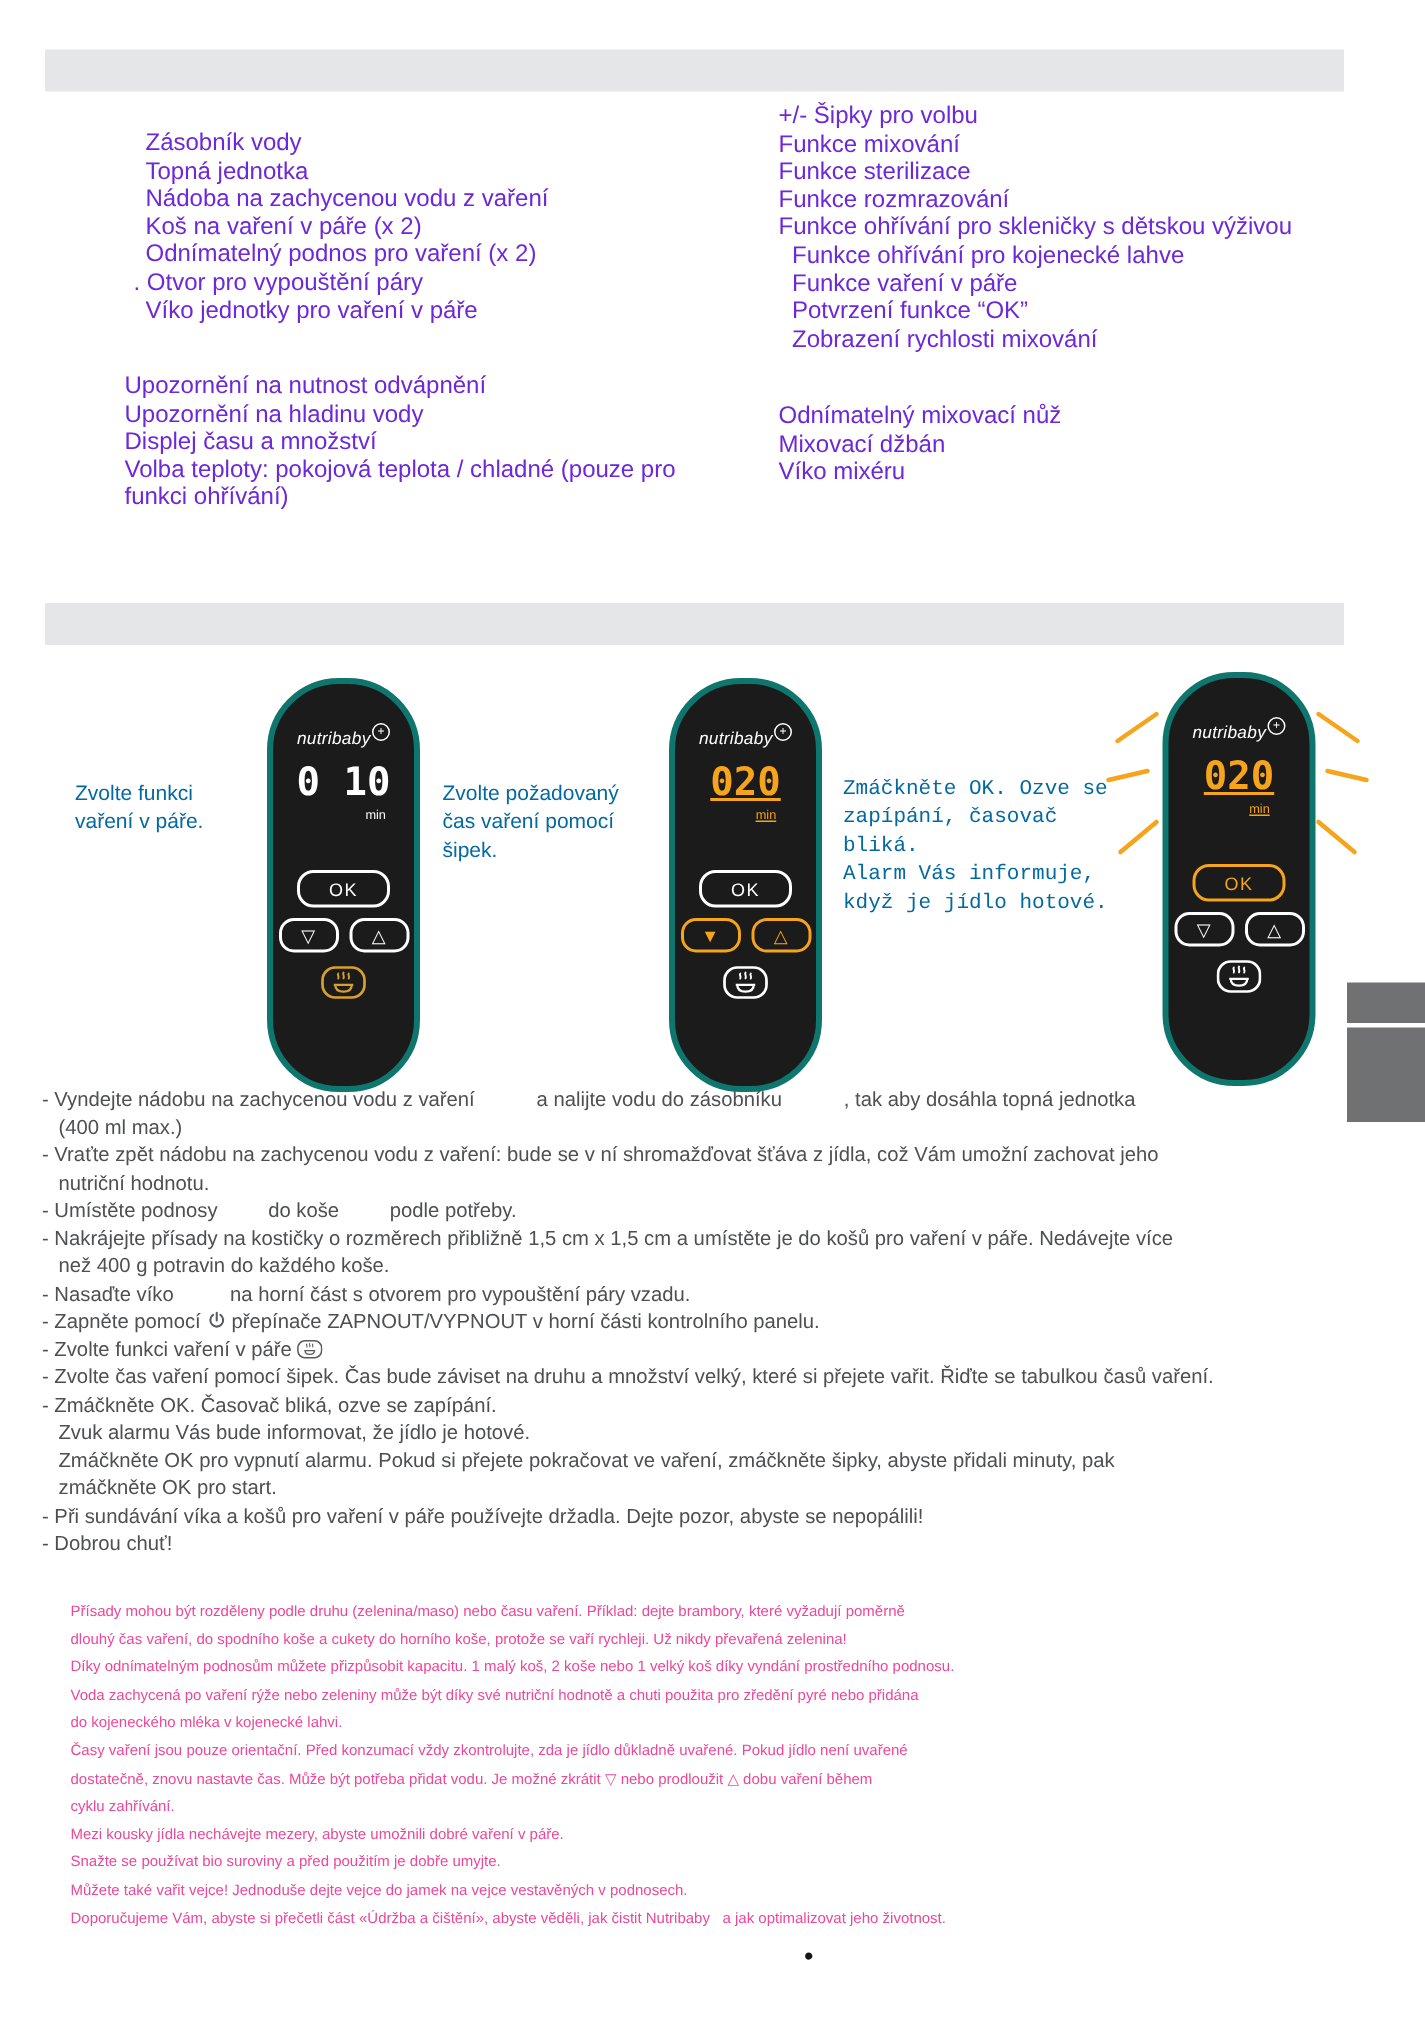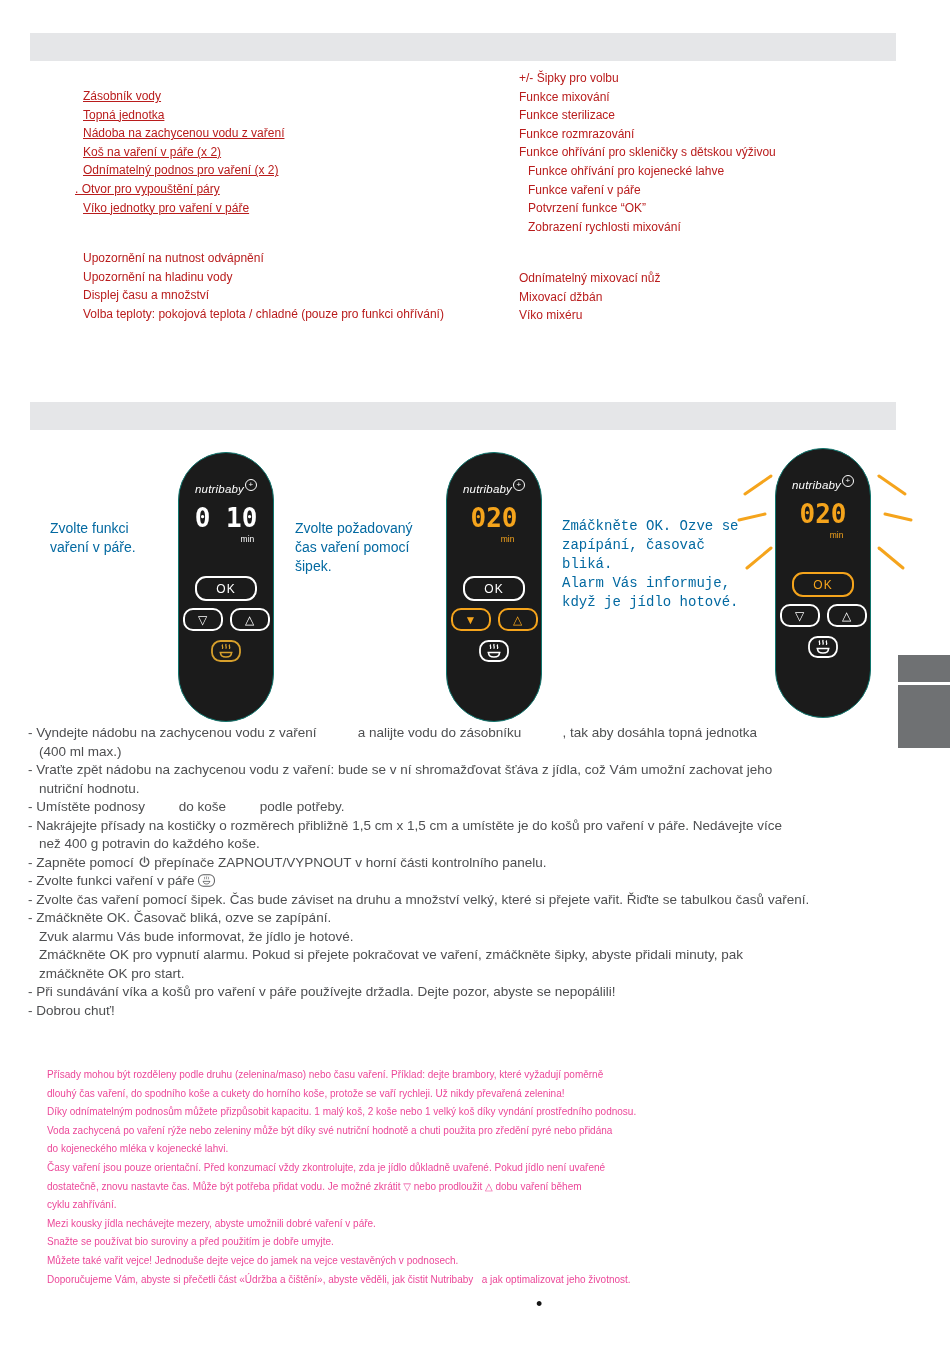--- a/index.html
+++ b/index.html
@@ -3,44 +3,44 @@
 <meta charset="utf-8">
 <style>
   html,body{margin:0;padding:0;background:#fff;}
   .page{position:relative;width:950px;height:1348px;background:#ffffff;
         font-family:"Liberation Sans",sans-serif;color:#515254;overflow:hidden;}
 
   .bar{position:absolute;left:30px;width:866px;height:28px;background:#E5E6E8;}
   .bar-top{top:33px;}
   .bar-mid{top:402px;}
 
-  .plist{position:absolute;font-size:12px;line-height:18.6px;color:#b91c1c;}
-  .lt{left:83px;top:87px;width:400px;text-decoration:underline;}
+  .plist{position:absolute;font-size:16px;line-height:18.6px;color:#6d28d9;}
+  .lt{left:97px;top:87px;width:400px;}
   .rt{left:519px;top:69px;width:395px;}
   .lb{left:83px;top:249px;width:400px;}
   .rb{left:519px;top:269px;width:395px;}
   .rt .ind{padding-left:9px;}
   .lt .hang{margin-left:-8px;}
 
   .caption{position:absolute;font-size:14px;line-height:19px;color:#0369a1;white-space:pre-line;}
   .c1{left:50px;top:519px;width:150px;}
   .c2{left:295px;top:519px;width:180px;}
   .c3{left:562px;top:517px;width:195px;font-family:Liberation Mono, monospace;}
 
   .device{position:absolute;width:94px;height:268px;background:#1B1B1B;border-radius:48px;
-          border:1px solid #0f766e;display:flex;flex-direction:column;align-items:center;}
+          border:4px solid #0f766e;display:flex;flex-direction:column;align-items:center;}
   .d1{left:178px;top:452px;}
   .d2{left:446px;top:452px;}
   .d3{left:775px;top:448px;}
   .brand{margin-top:26px;color:#fff;font-size:11.5px;font-style:italic;letter-spacing:.2px;white-space:nowrap;}
   .plus{display:inline-block;width:10px;height:10px;border:1px solid #fff;border-radius:50%;
         font-size:8px;line-height:9px;text-align:center;vertical-align:6px;margin-left:1px;font-style:normal;}
   .screen{margin-top:8px;text-align:center;}
   .d1 .screen{color:#ffffff;}
-  .d2 .screen,.d3 .screen{color:#F5A41C;}
+  .d2 .screen,.d3 .screen{color:#F5A41C;text-decoration:underline;}
   .disp{font-family:"DejaVu Sans Mono",monospace;font-weight:bold;font-size:26px;line-height:30px;}
   .unit{font-size:8.5px;text-align:right;padding-right:3px;margin-top:1px;}
   .okbtn{margin-top:32px;width:58px;height:21px;border-radius:11px;border:2px solid #fff;color:#fff;
          font-size:12px;display:flex;align-items:center;justify-content:center;letter-spacing:1px;}
   .d3 .okbtn{border-color:#F5A41C;color:#F5A41C;}
   .arrows{margin-top:7px;display:flex;gap:7px;}
   .arr{width:36px;height:19px;border-radius:10px;border:2px solid #fff;color:#fff;font-size:12px;
        display:flex;align-items:center;justify-content:center;}
   .d2 .arr{border-color:#F5A41C;color:#F5A41C;}
   .steam{margin-top:9px;color:#fff;}
@@ -195,20 +195,21 @@
   </div>
 
   <div class="steps">
     <div class="step">- Vyndejte nádobu na zachycenou vodu z vaření           a nalijte vodu do zásobníku           , tak aby dosáhla topná jednotka
 (400 ml max.)</div>
     <div class="step">- Vraťte zpět nádobu na zachycenou vodu z vaření: bude se v ní shromažďovat šťáva z jídla, což Vám umožní zachovat jeho
 nutriční hodnotu.</div>
     <div class="step">- Umístěte podnosy         do koše         podle potřeby.</div>
     <div class="step">- Nakrájejte přísady na kostičky o rozměrech přibližně 1,5 cm x 1,5 cm a umístěte je do košů pro vaření v páře. Nedávejte více
 než 400 g potravin do každého koše.</div>
+    <div class="step">- Nasaďte víko          na horní část s otvorem pro vypouštění páry vzadu.</div>
     <div class="step"><span>- Zapněte pomocí </span><svg class="inline-ico" width="13" height="13" viewBox="0 0 14 14">
           <path d="M7 1.2v5.6" stroke="#5a5b5d" stroke-width="1.5" stroke-linecap="round" fill="none"></path>
           <path d="M4.4 2.8a4.6 4.6 0 1 0 5.2 0" stroke="#5a5b5d" stroke-width="1.5" stroke-linecap="round" fill="none"></path>
         </svg><span> přepínače ZAPNOUT/VYPNOUT v horní části kontrolního panelu.</span></div>
     <div class="step"><span>- Zvolte funkci vaření v páře </span><svg class="inline-ico" width="17" height="13" viewBox="0 0 30 22">
           <rect x="1" y="1" width="28" height="20" rx="8.5" fill="none" stroke="#5a5b5d" stroke-width="1.8"></rect>
           <path d="M8.5 12.5h13M9.5 12.5c0 3.2 2.2 4.6 5.5 4.6s5.5-1.4 5.5-4.6" fill="none" stroke="#5a5b5d" stroke-width="1.5"></path>
           <path d="M11.5 5c-.9 1.1.9 1.9 0 3.4M15 4.4c-.9 1.2.9 2 0 3.8M18.5 5c-.9 1.1.9 1.9 0 3.4" fill="none" stroke="#5a5b5d" stroke-width="1.3" stroke-linecap="round"></path>
         </svg><span></span></div>
     <div class="step">- Zvolte čas vaření pomocí šipek. Čas bude záviset na druhu a množství velký, které si přejete vařit. Řiďte se tabulkou časů vaření.</div>

